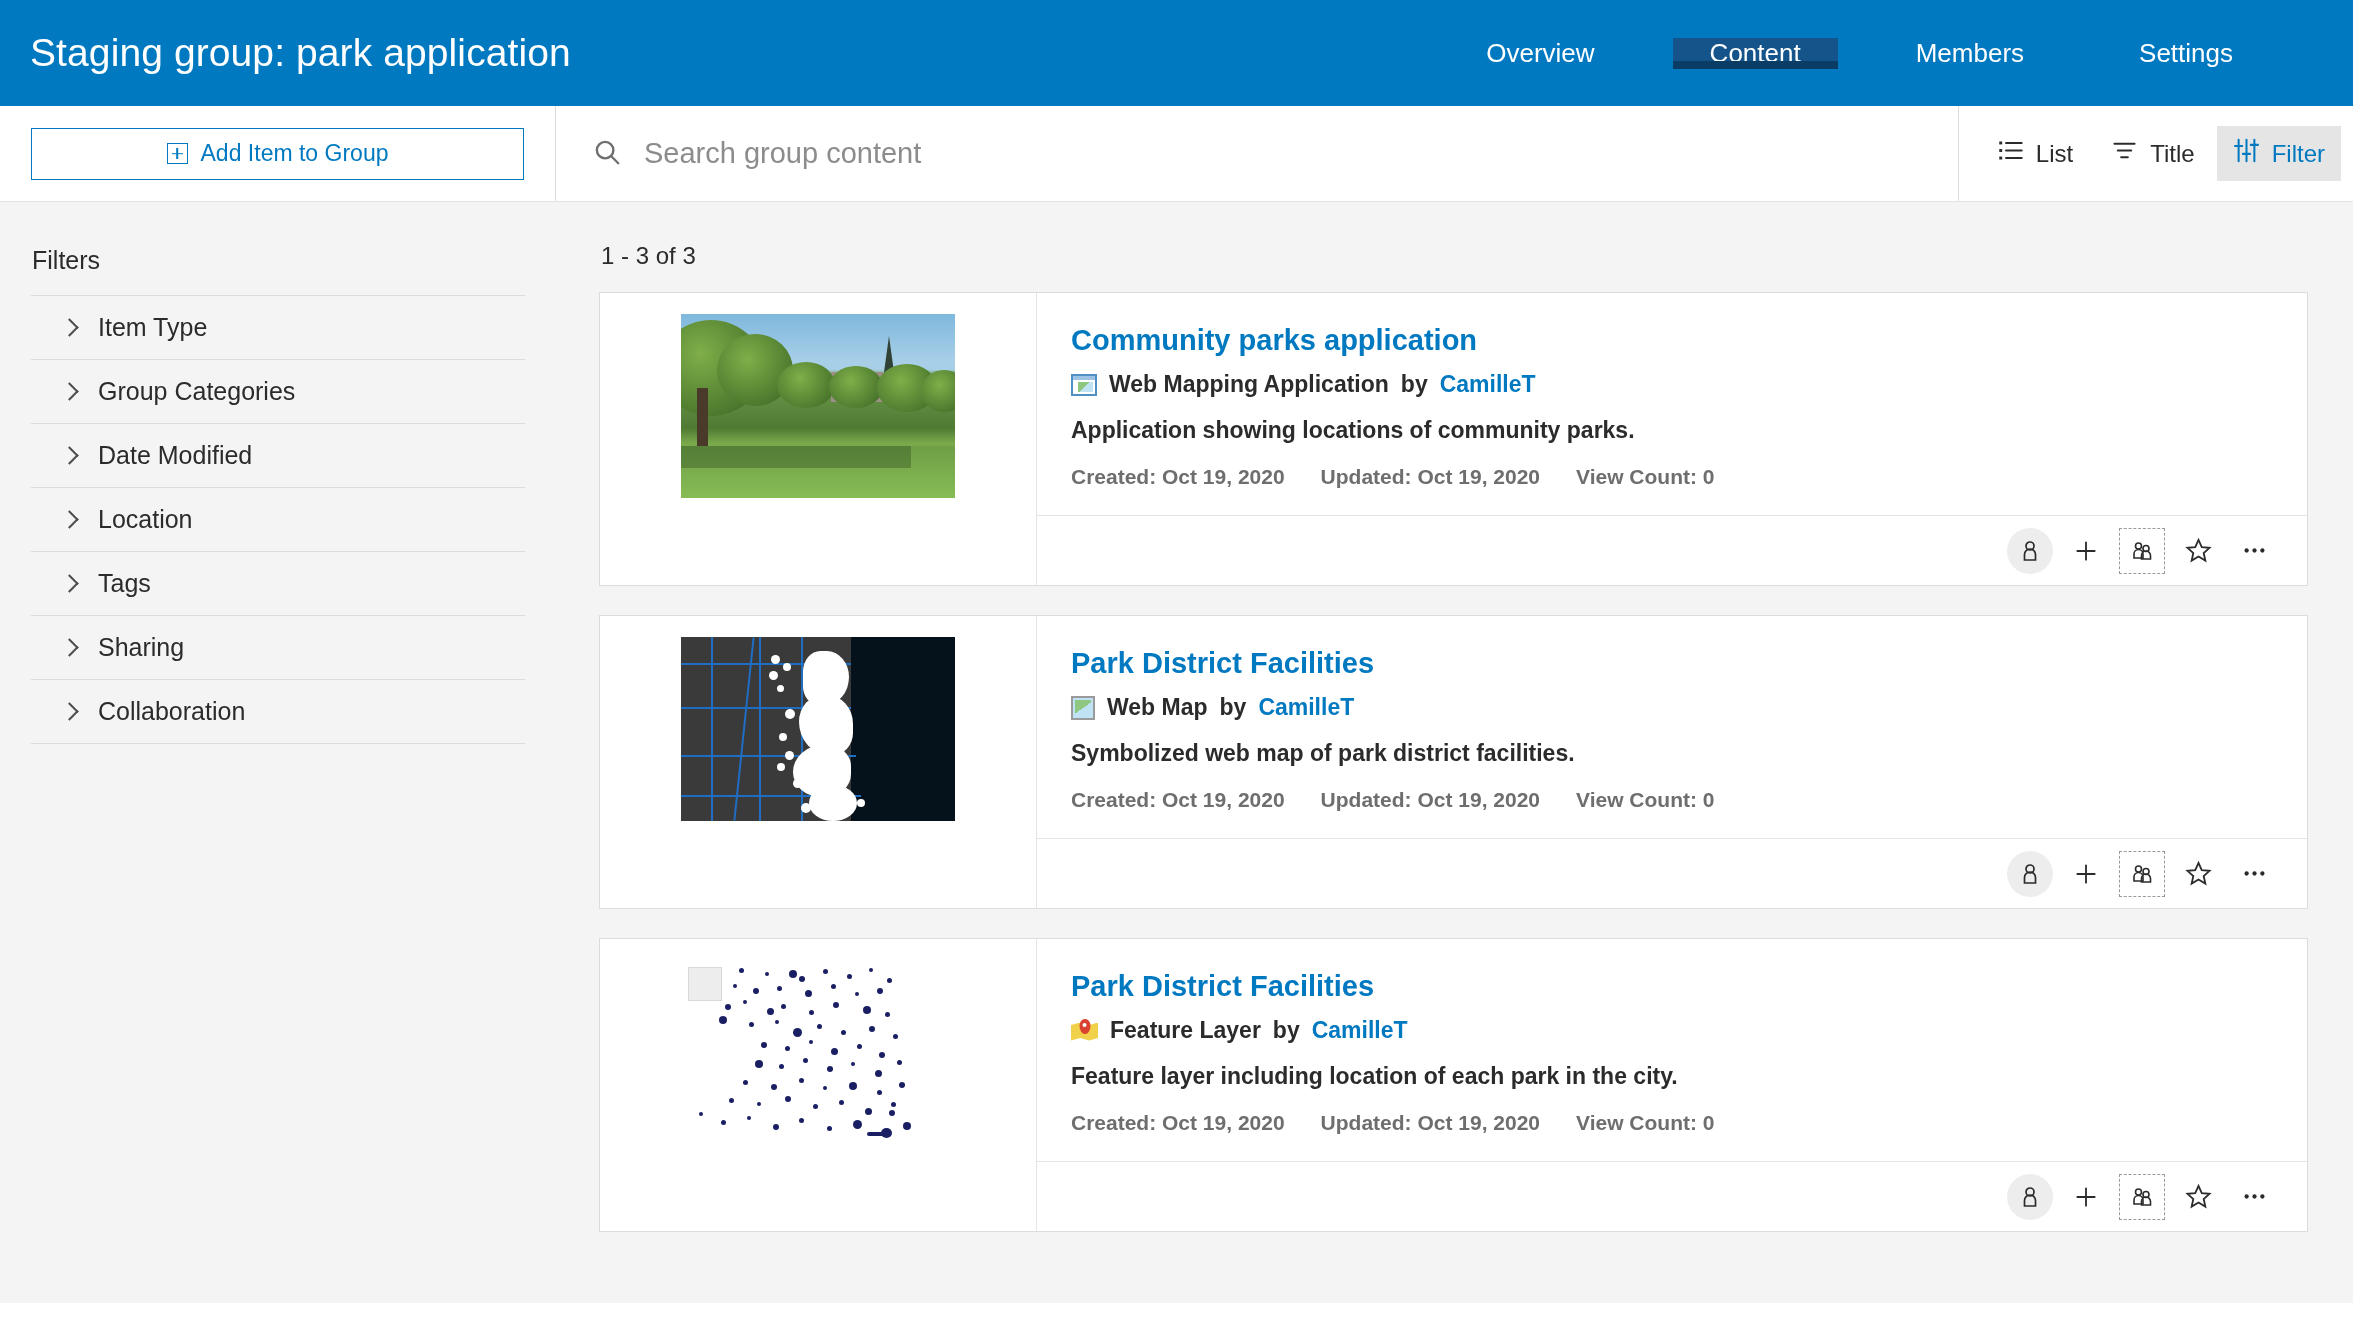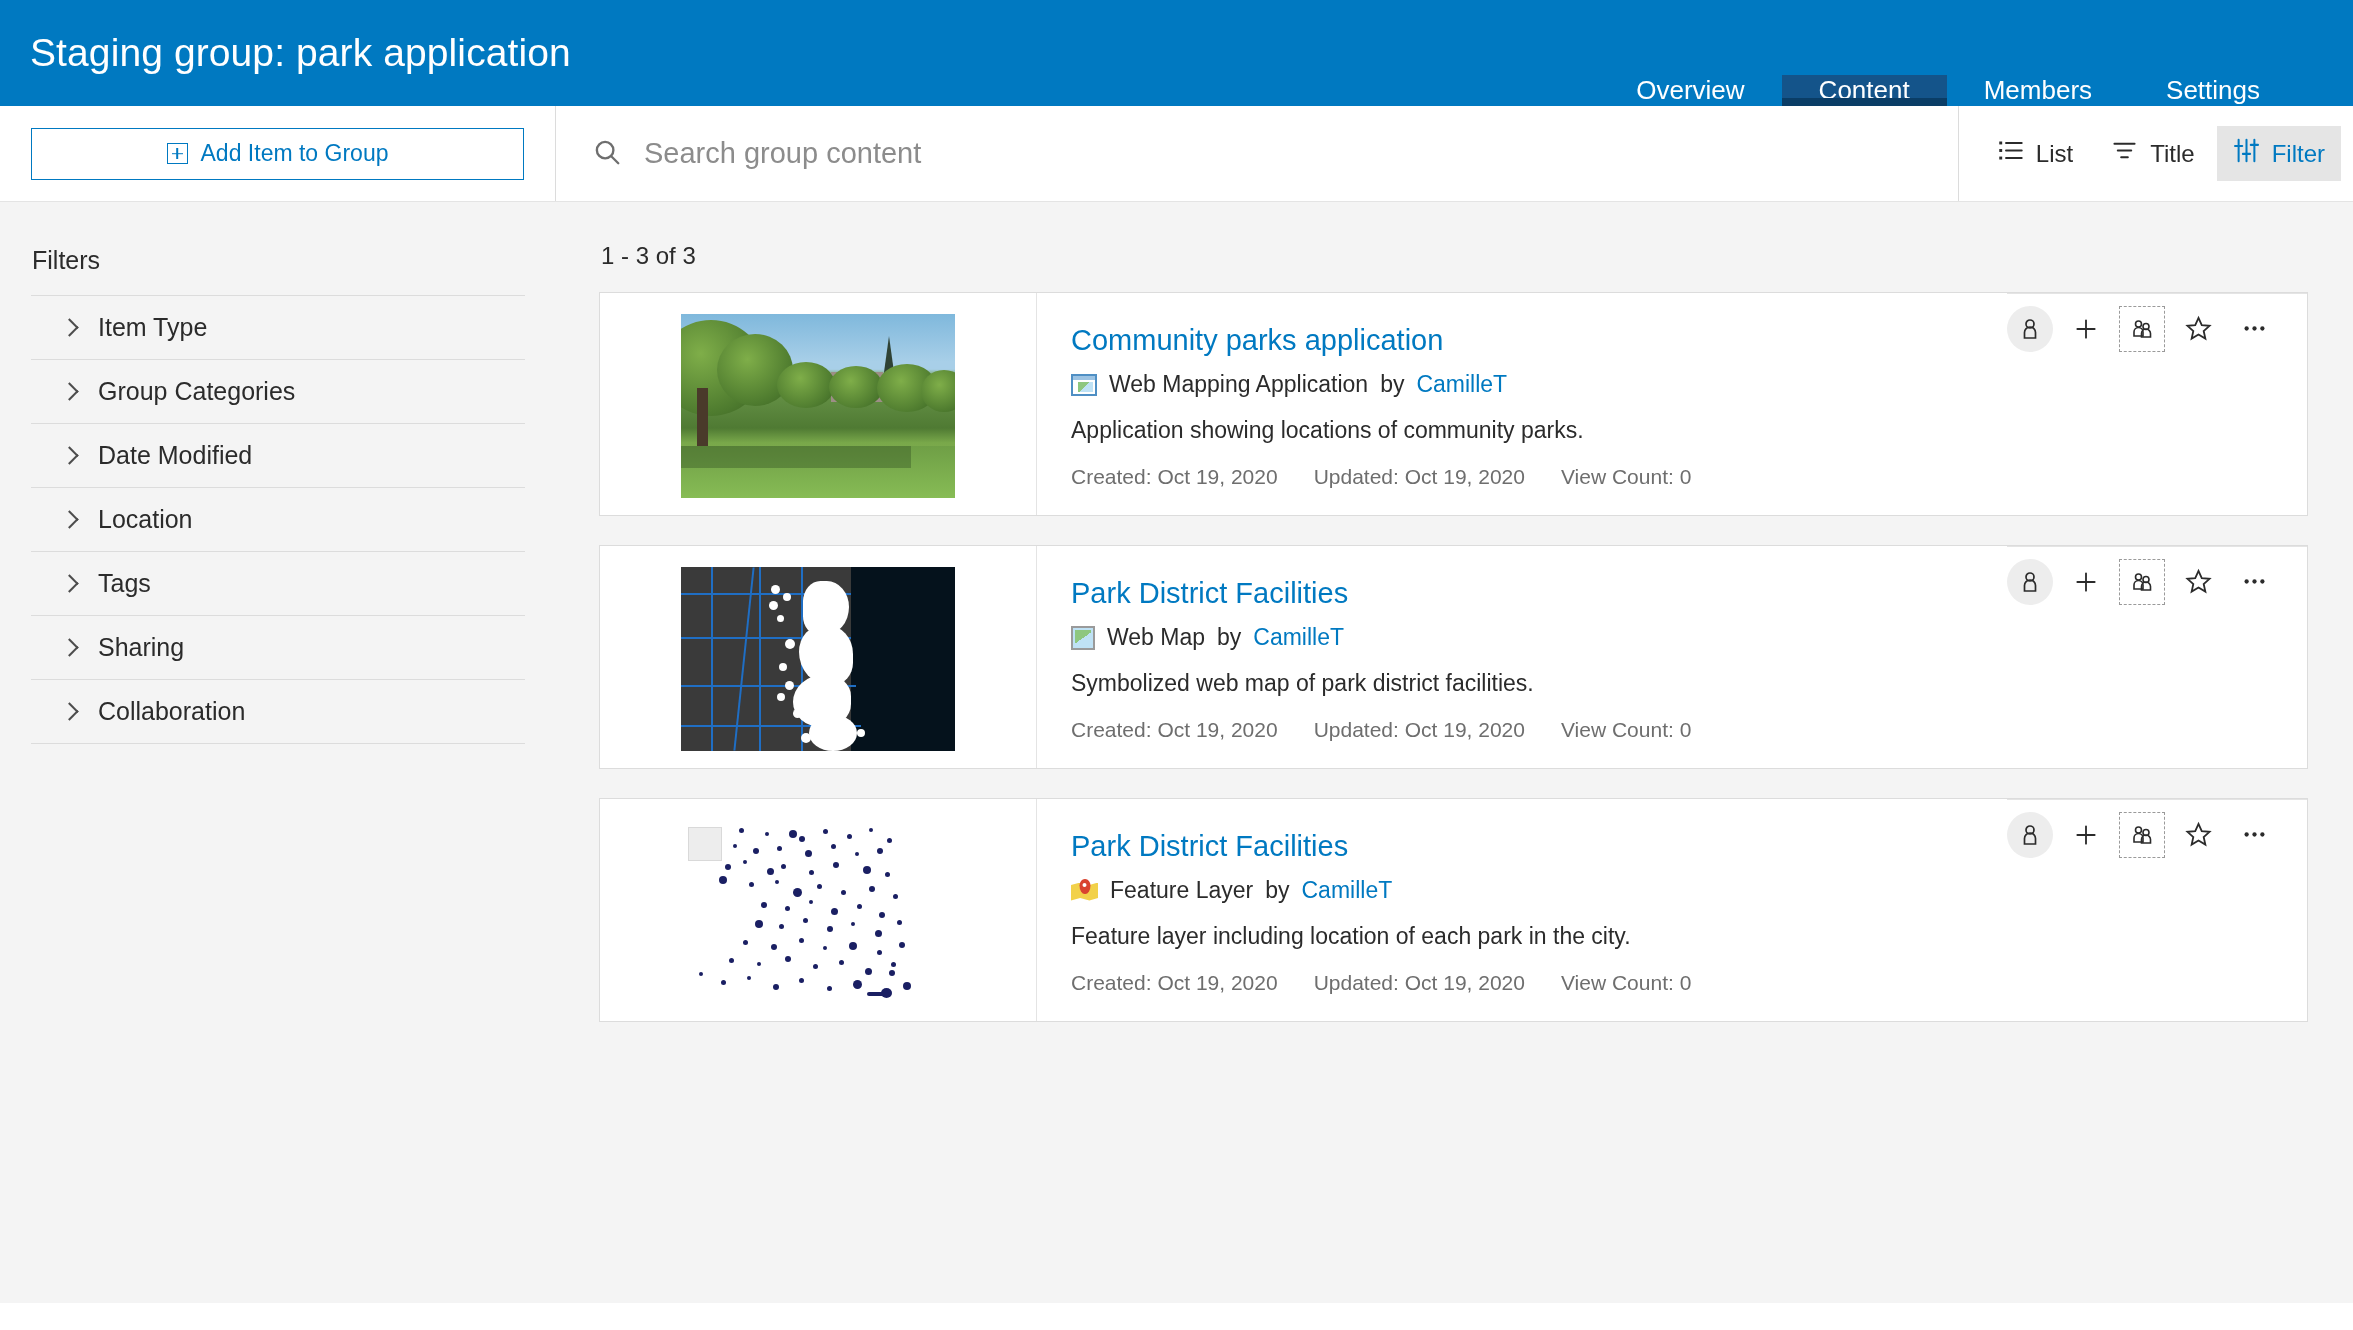--- a/index.html
+++ b/index.html
@@ -27,22 +27,23 @@
     color: #ffffff;
     font-weight: 400;
     letter-spacing: 0.1px;
     padding-left: 30px;
     display: flex;
     align-items: center;
     white-space: nowrap;
   }
   .header-tabs {
     display: flex;
-    align-items: flex-end;
-    padding-right: 16px;
+    align-items: center;
+    padding-right: 2px;
+    gap: 41px;
   }
   .tab {
     display: flex;
     align-items: center;
     justify-content: center;
     color: #ffffff;
     font-size: 26px;
     padding: 0 37px;
     cursor: pointer;
     position: relative;
@@ -213,20 +214,22 @@
   .thumb {
     width: 274px;
     height: 184px;
     background: #e8e8e8;
     overflow: hidden;
     position: relative;
   }
   .card-main {
     flex: 1;
     display: flex;
+    flex-direction: column;
+    font-weight: bold;
   }
   .card-info { padding: 31px 34px 26px 34px; flex: 1; }
   .card-title {
     font-size: 29px;
     color: #0079c1;
     margin-bottom: 14px;
     cursor: pointer;
     display: inline-block;
   }
   .card-type-row {

